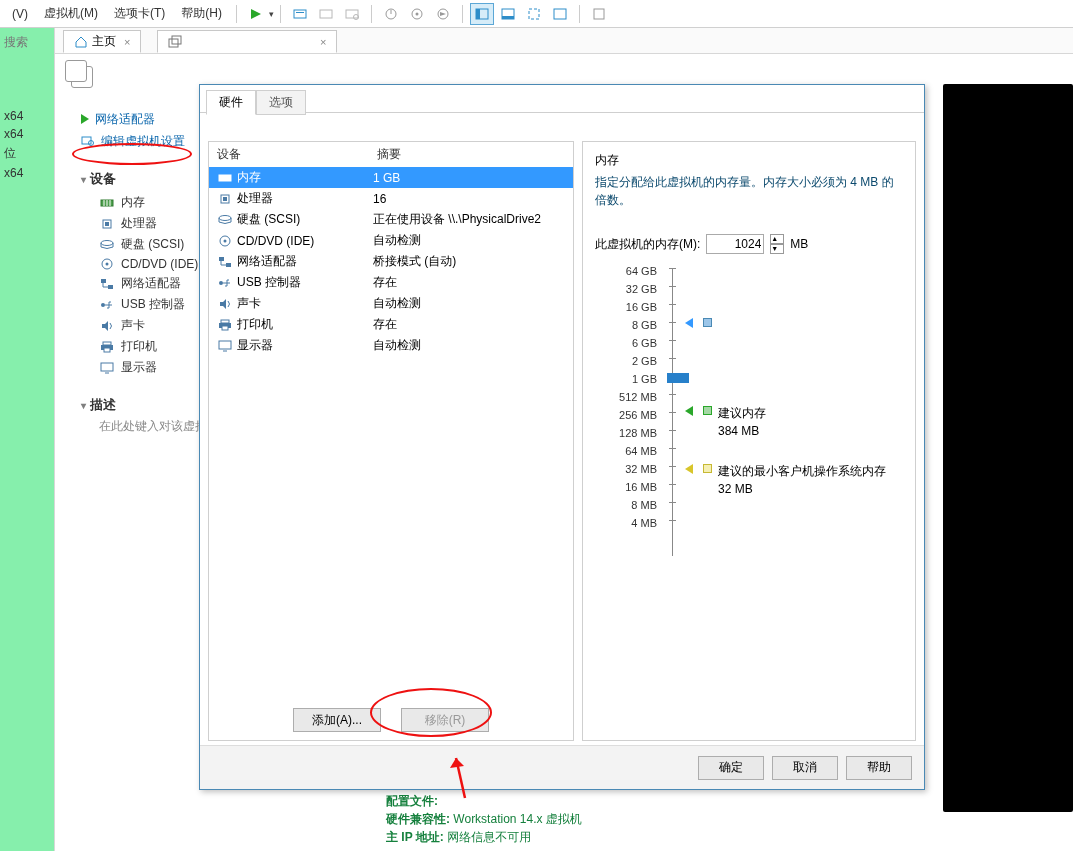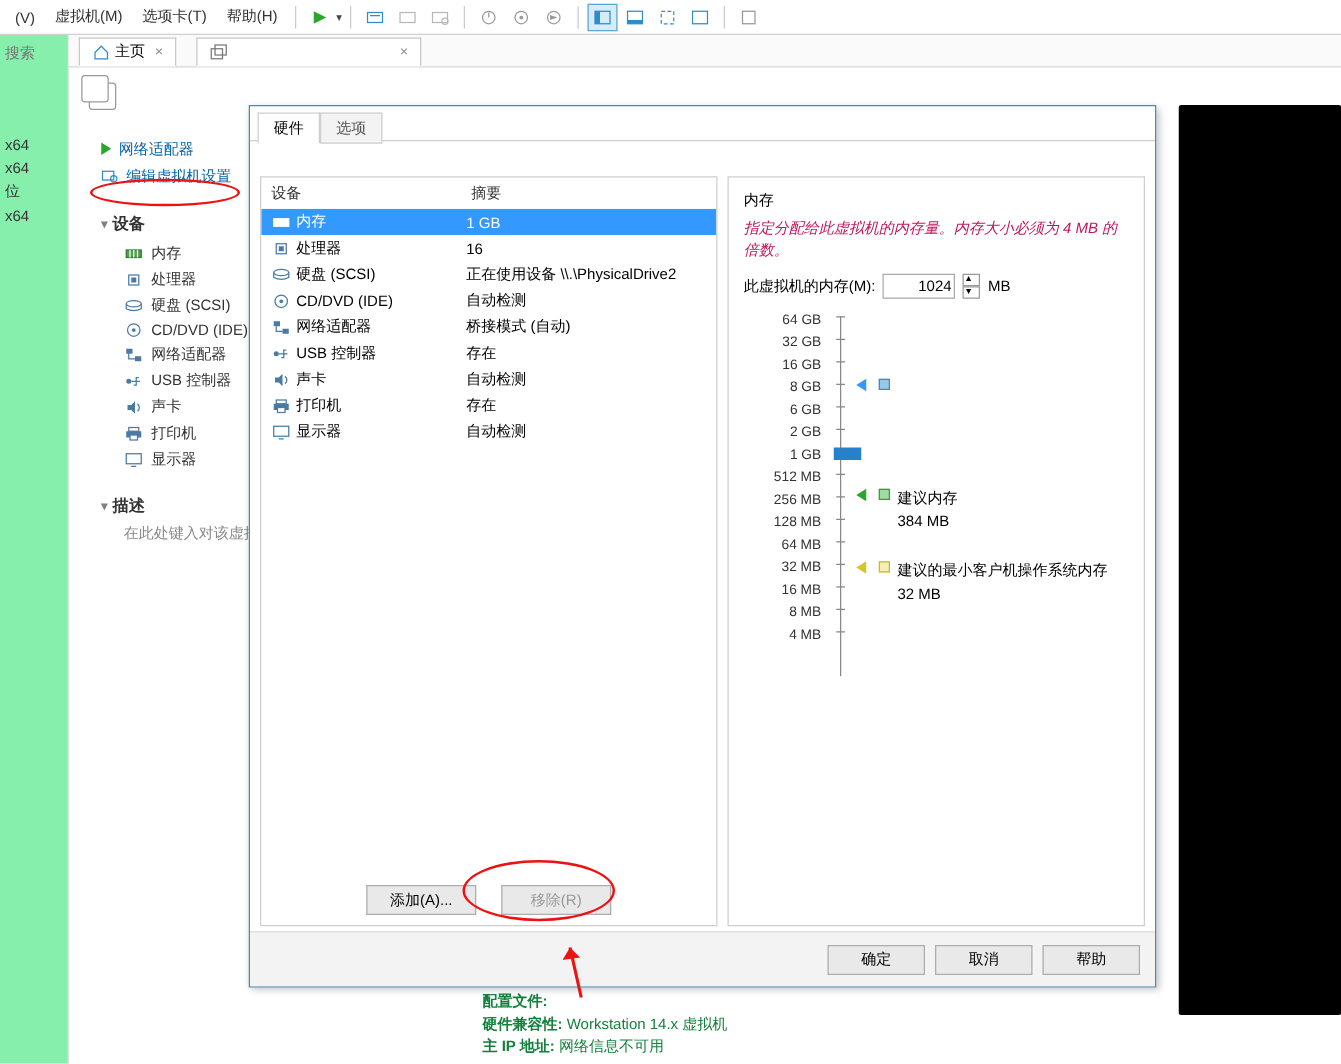--- a/index.html
+++ b/index.html
@@ -77,42 +77,42 @@
 .dialog .hw-list .row .c1 { width: 156px; display: flex; align-items: center; }
 .dialog .hw-list .btns { padding: 8px; display: flex; justify-content: center; gap: 20px; }
 .dialog .hw-list .btns button { width: 88px; height: 24px; background: #e9e9e9; border: 1px solid #adadad; cursor: default; }
 .dialog .hw-list .btns button:disabled { color: #999; }
 
 .red-ellipse2 { position: absolute; left: 370px; top: 688px; width: 122px; height: 49px; border: 2.5px solid #e11; border-radius: 50%; pointer-events: none; z-index: 101; }
 .red-arrow { position: absolute; left: 450px; top: 750px; z-index: 102; }
 
 .dialog .mem-panel { flex: 1; border: 1px solid #cfcfcf; margin-left: 8px; padding: 10px 12px; position: relative; }
 .dialog .mem-panel h5 { font-weight: normal; font-size: 12px; margin-bottom: 4px; }
-.dialog .mem-panel .desc { color: #be185d; line-height: 1.5; margin-bottom: 10px; font-style: italic; }
+.dialog .mem-panel .desc { color: #0c4a6e; line-height: 1.5; margin-bottom: 25px; }
 .dialog .mem-row { display: flex; align-items: center; gap: 6px; }
 .dialog .mem-row input { width: 58px; height: 20px; text-align: right; padding-right: 2px; border: 1px solid #aaa; }
 .dialog .spinner { width: 14px; display: flex; flex-direction: column; }
 .dialog .spinner div { height: 10px; border: 1px solid #999; font-size: 7px; line-height: 7px; }
 
 .mem-slider-area { position: relative; margin-top: 8px; height: 300px; display: flex; }
 .mem-ticks { width: 62px; text-align: right; color: #333; }
 .mem-ticks div { height: 18px; line-height: 18px; font-size: 11px; }
 .mem-track { width: 18px; position: relative; margin-left: 6px; }
 .mem-track .line { position: absolute; left: 9px; top: 6px; bottom: 6px; width: 1px; background: #888; }
 .mem-track .tick { position: absolute; left: 6px; width: 7px; height: 1px; background: #888; }
 .mem-track .slider { position: absolute; left: 4px; width: 22px; height: 10px; background: #2780ca; }
 .mem-markers { position: relative; flex: 1; margin-left: 4px; }
 .mem-marker { position: absolute; left: 0; display: flex; align-items: flex-start; }
 .mem-marker .tri { width: 0; height: 0; border-top: 5px solid transparent; border-bottom: 5px solid transparent; margin-right: 10px; margin-top: 2px; }
 .mem-marker .sq { width: 9px; height: 9px; margin-right: 6px; margin-top: 2px; }
 .mem-marker .txt { line-height: 1.5; font-size: 11px; }
 .mem-marker .txt .sub { color: #333; }
 
 .dialog .footer { position: absolute; bottom: 0; left: 0; right: 0; height: 44px; display: flex; align-items: center; justify-content: flex-end; gap: 8px; padding: 0 12px; background: #f3f3f3; border-top: 1px solid #ddd; }
-.dialog .footer button { width: 78px; height: 24px; background: #e9e9e9; border: 1px solid #adadad; cursor: default; }
+.dialog .footer button { width: 66px; height: 24px; background: #e9e9e9; border: 1px solid #adadad; cursor: default; }
 
 
 .bottom-info { position: absolute; left: 386px; top: 792px; color: #15803d; line-height: 1.5; z-index: 50; }
 .bottom-info .lbl { font-weight: bold; }
 
 
 svg { display: block; }
 </style>
 </head>
 <body>

